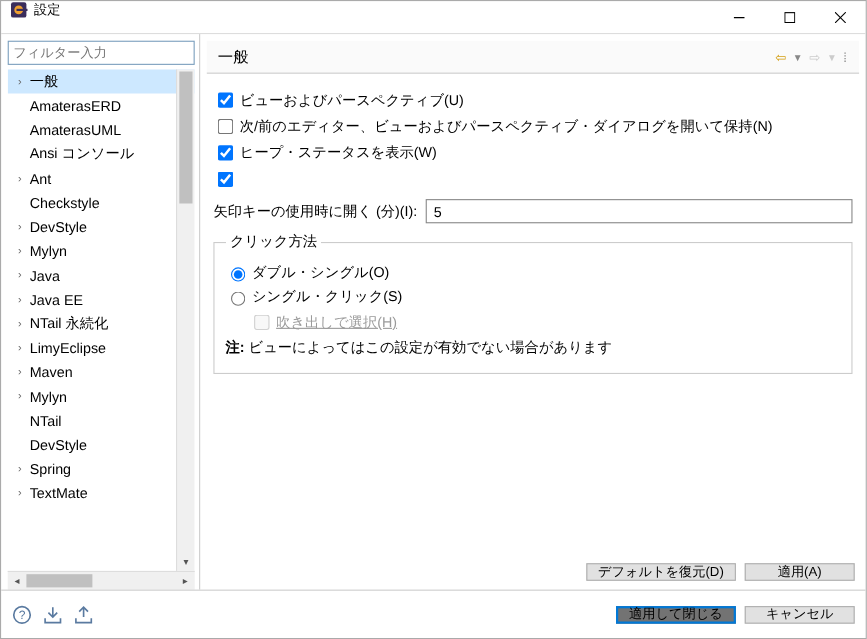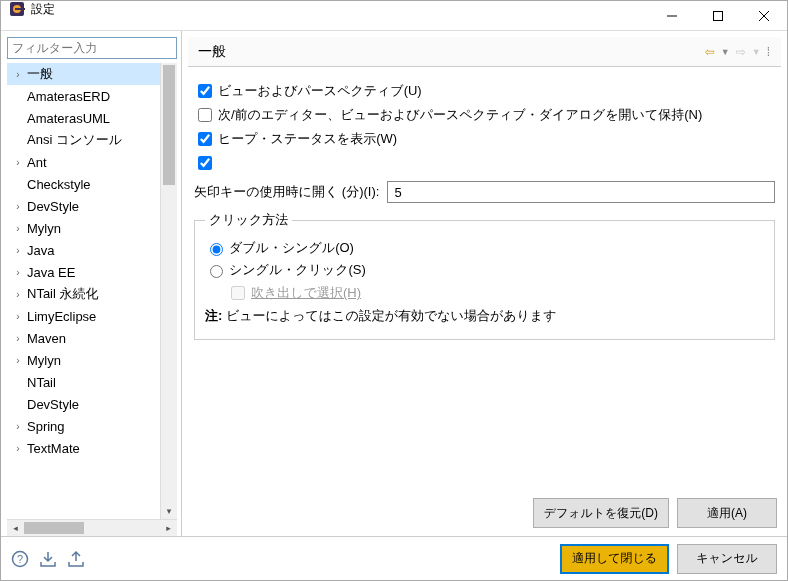--- a/index.html
+++ b/index.html
@@ -36,25 +36,25 @@
   .row input[type=text] { flex:1; border:1px solid #888; height:22px; padding:2px 6px; font-size:13px; }
   fieldset { border:1px solid #ccc; margin:6px 0; padding:6px 10px 10px 10px; }
   fieldset legend { font-size:13px; padding:0 4px; }
   .radio { display:flex; align-items:center; margin:4px 0; font-size:13px; }
   .radio input { margin-right:6px; }
   .sub { margin-left:22px; }
   .sub label { color:#9a9a9a;text-decoration:underline; }
   .note { font-size:13px; margin:4px 0; }
   .note b { font-weight:bold; }
   .content-foot { display:flex; justify-content:flex-end; padding:8px 10px; gap:8px; }
-  .btn { min-width:100px; height:30px; border:1px solid #adadad; background:#e1e1e1; font-size:12px; display:flex; align-items:center; justify-content:center; padding:0 10px; }
+  .btn { min-width:100px; height:16px; border:1px solid #adadad; background:#e1e1e1; font-size:12px; display:flex; align-items:center; justify-content:center; padding:0 10px; }
   .bottombar { height:44px; border-top:1px solid #ccc; display:flex; align-items:center; padding:0 10px; }
   .bottom-left { display:flex; gap:10px; align-items:center; }
   .bottom-right { margin-left:auto; display:flex; gap:8px; }
-  .btn.primary { border:2px solid #0078d7; background:#eab308; }
+  .btn.primary { border:2px solid #0078d7; background:#737373; }
   .helpicon { width:18px; height:18px; }
 </style>
 </head>
 <body>
 
 <div class="titlebar">
   <span class="icon">
     <svg width="16" height="16">
         <rect x="1" y="1" width="14" height="14" fill="#3a2d5c" rx="2"></rect>
         <circle cx="8" cy="8" r="4" fill="#f0a030"></circle>

